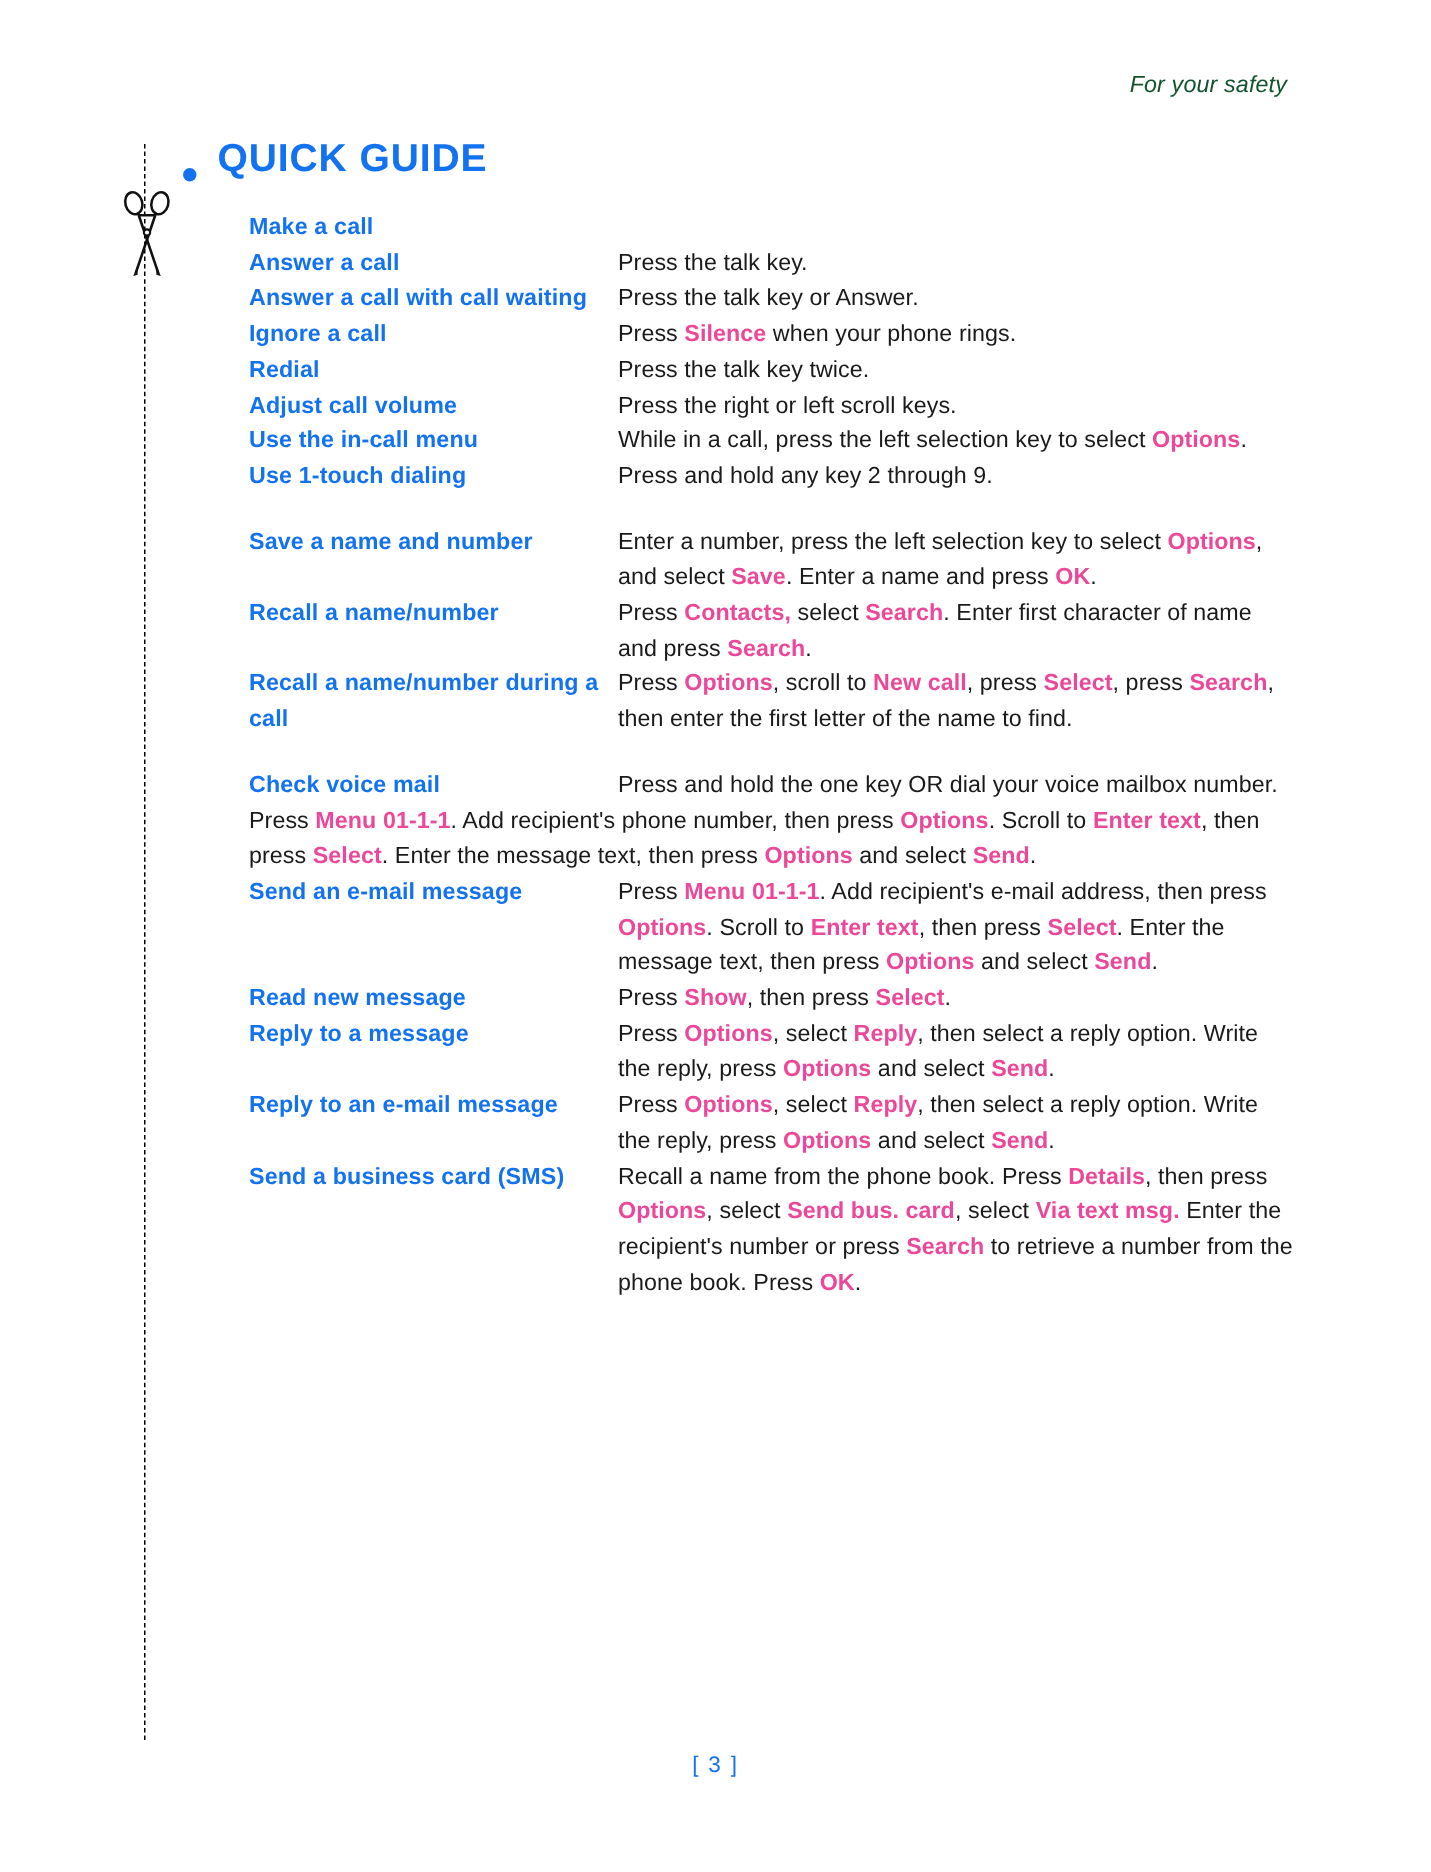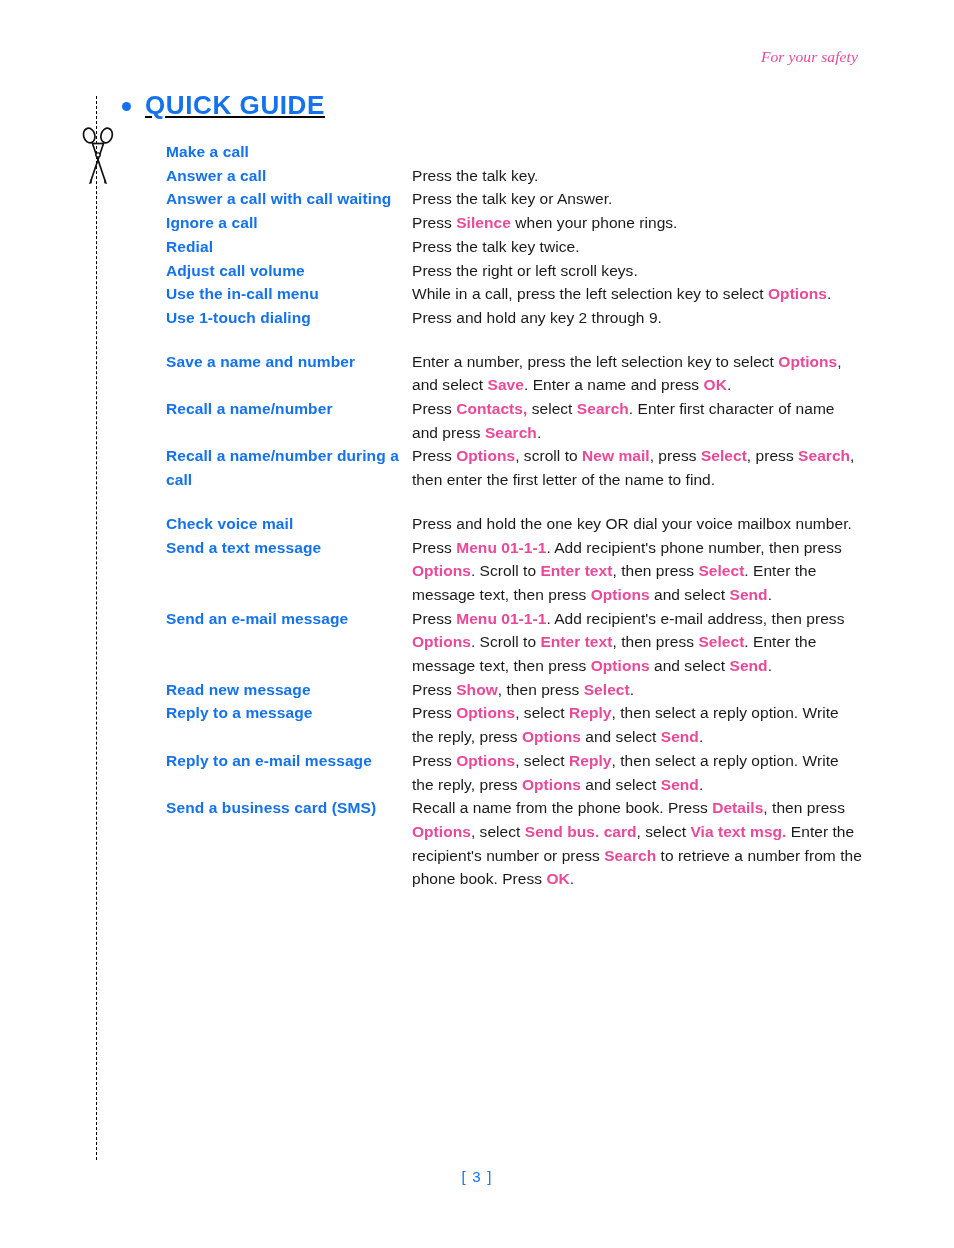--- a/index.html
+++ b/index.html
@@ -17,24 +17,23 @@
   }
 
   
   .running-header {
     position: absolute;
     top: 48px;
     right: 96px;
     font-size: 15.5px;
     font-style: italic;
     font-weight: 400;
-    color: #ec4899;
+    color: #14532d;
     letter-spacing: 0.1px;
     white-space: nowrap;
-    font-family: Liberation Serif, serif;
   }
 
   
   .cut-line {
     position: absolute;
     left: 96px;
     top: 96px;
     width: 0;
     height: 1064px;
     border-left: 1.6px dashed #000000;
@@ -46,24 +45,23 @@
     width: 34px;
     height: 62px;
   }
 
   
   .section-title {
     position: absolute;
     left: 122px;
     top: 90px;
     display: flex;
-    align-items: center;
+    align-items: flex-end;
     gap: 14px;
     white-space: nowrap;
-    text-decoration: underline;
   }
   .title-bullet {
     width: 9px;
     height: 9px;
     border-radius: 50%;
     background: #1272ef;
     display: inline-block;
     flex: none;
     margin-top: 2px;
   }
@@ -185,28 +183,27 @@
     <div class="guide-row gap-before">
       <div class="guide-term">Save a name and number</div>
       <div class="guide-desc">Enter a number, press the left selection key to select <b>Options</b>, and select <b>Save</b>. Enter a name and press <b>OK</b>.</div>
     </div>
     <div class="guide-row">
       <div class="guide-term">Recall a name/number</div>
       <div class="guide-desc">Press <b>Contacts,</b> select <b>Search</b>. Enter first character of name and press <b>Search</b>.</div>
     </div>
     <div class="guide-row">
       <div class="guide-term">Recall a name/number during a call</div>
-      <div class="guide-desc">Press <b>Options</b>, scroll to <b>New mail</b>, press <b>Select</b>, press <b>Search</b>, then enter the first letter of the name to find.</div>
+      <div class="guide-desc">Press <b>Options</b>, scroll to <b>New call</b>, press <b>Select</b>, press <b>Search</b>, then enter the first letter of the name to find.</div>
     </div>
     <div class="guide-row gap-before">
       <div class="guide-term">Check voice mail</div>
       <div class="guide-desc">Press and hold the one key OR dial your voice mailbox number.</div>
     </div>
     <div class="guide-row">
-      <div class="guide-term">Send a text message</div>
       <div class="guide-desc">Press <b>Menu 01-1-1</b>. Add recipient's phone number, then press <b>Options</b>. Scroll to <b>Enter text</b>, then press <b>Select</b>. Enter the message text, then press <b>Options</b> and select <b>Send</b>.</div>
     </div>
     <div class="guide-row">
       <div class="guide-term">Send an e-mail message</div>
       <div class="guide-desc">Press <b>Menu 01-1-1</b>. Add recipient's e-mail address, then press <b>Options</b>. Scroll to <b>Enter text</b>, then press <b>Select</b>. Enter the message text, then press <b>Options</b> and select <b>Send</b>.</div>
     </div>
     <div class="guide-row">
       <div class="guide-term">Read new message</div>
       <div class="guide-desc">Press <b>Show</b>, then press <b>Select</b>.</div>
     </div>

